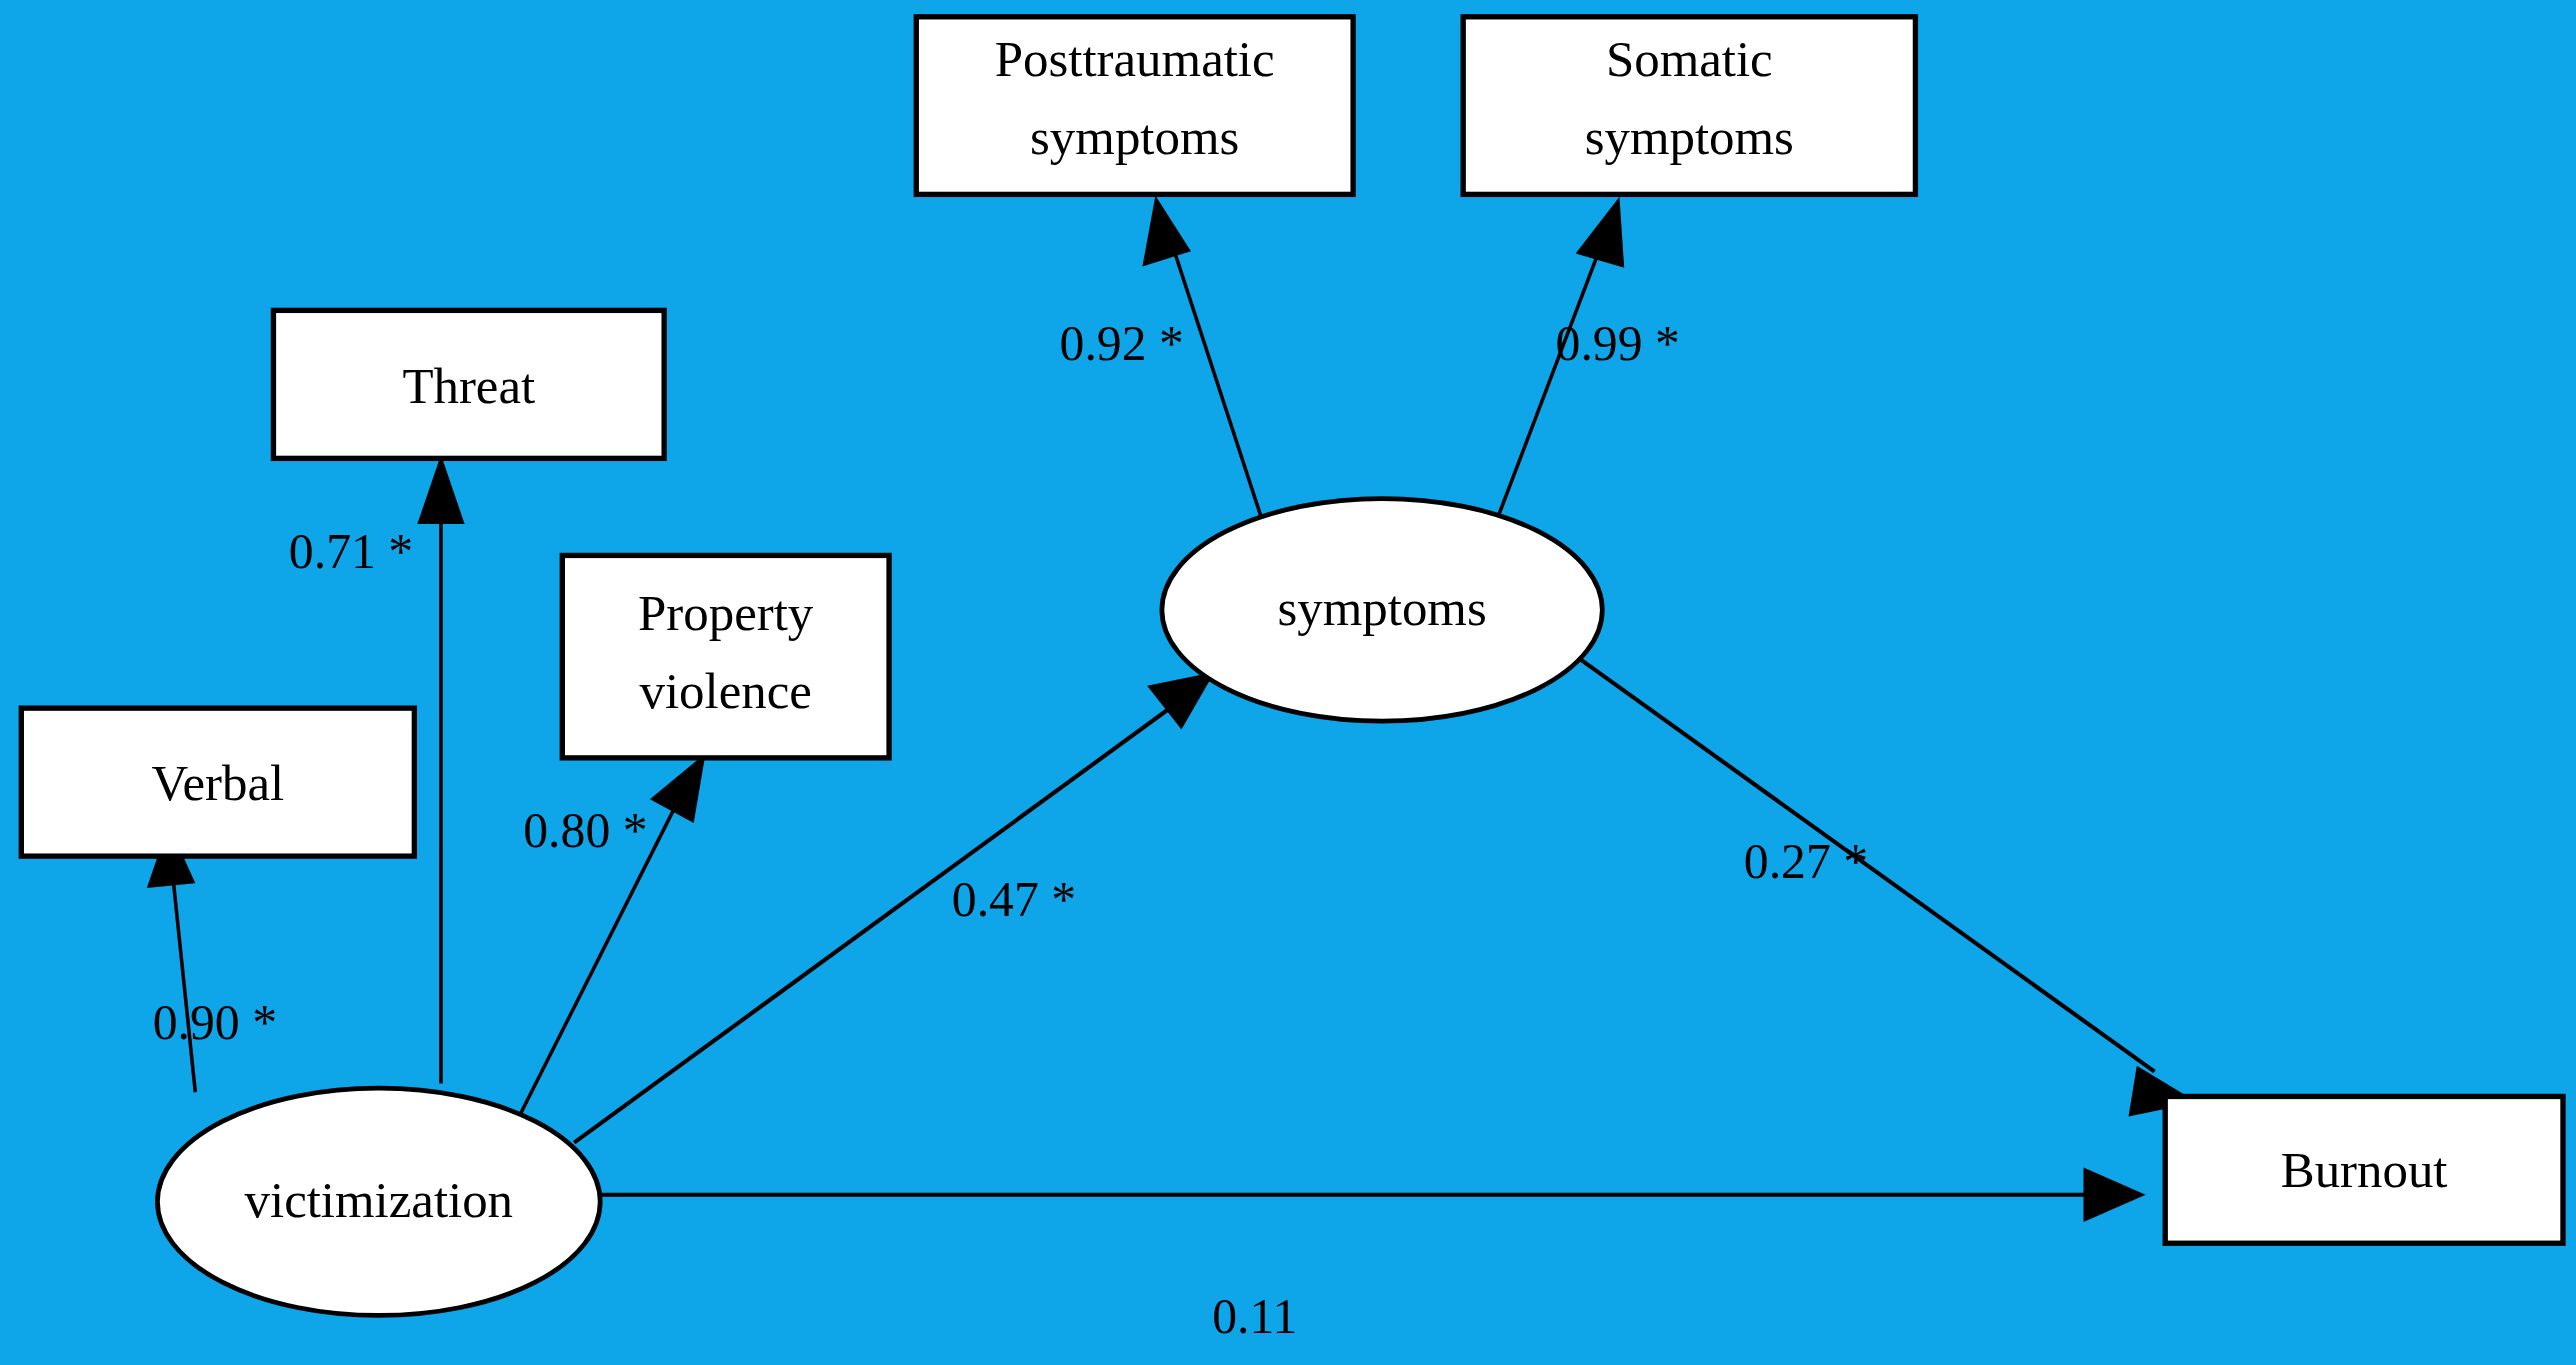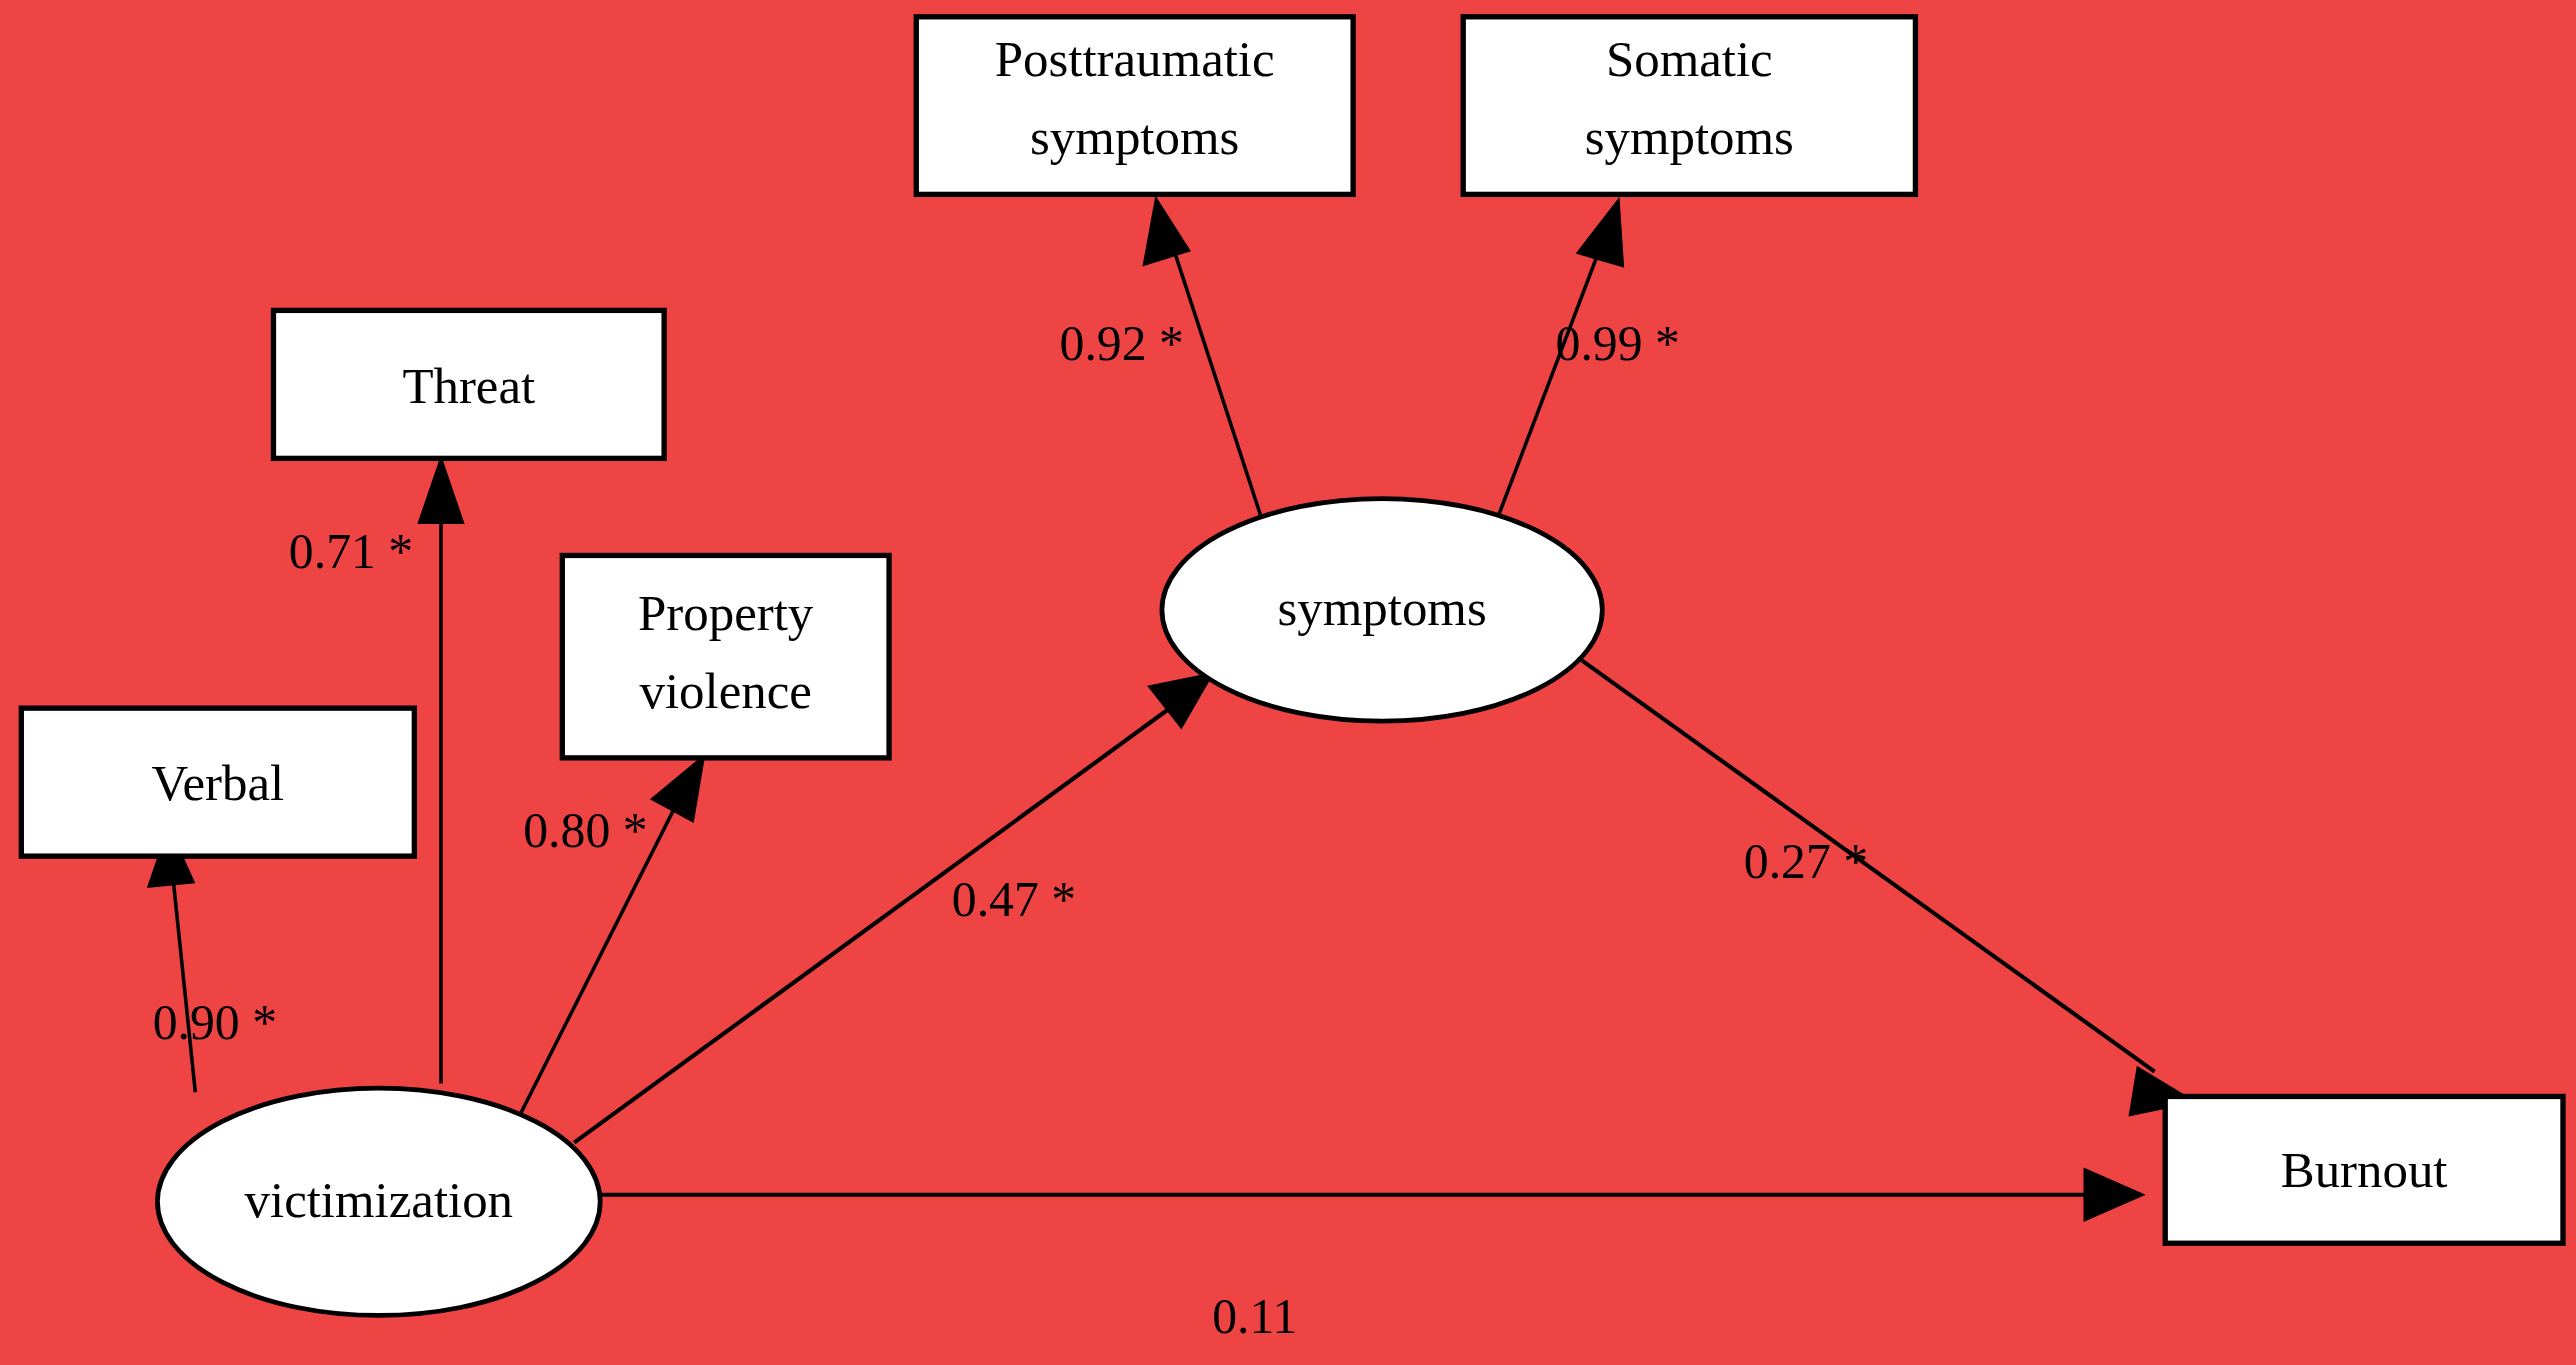--- a/index.html
+++ b/index.html
@@ -5,21 +5,21 @@
 <style>
   html, body {
     margin: 0;
     padding: 0;
     background: #ffffff;
   }
   #stage {
     position: relative;
     width: 2576px;
     height: 1366px;
-    background: #ef4444;
+    background: #0ea5e9;
     overflow: hidden;
     font-family: "Liberation Serif", "DejaVu Serif", serif;
   }
   #sem-svg {
     position: absolute;
     top: 0;
     left: 0;
     width: 2576px;
     height: 1366px;
     display: block;

